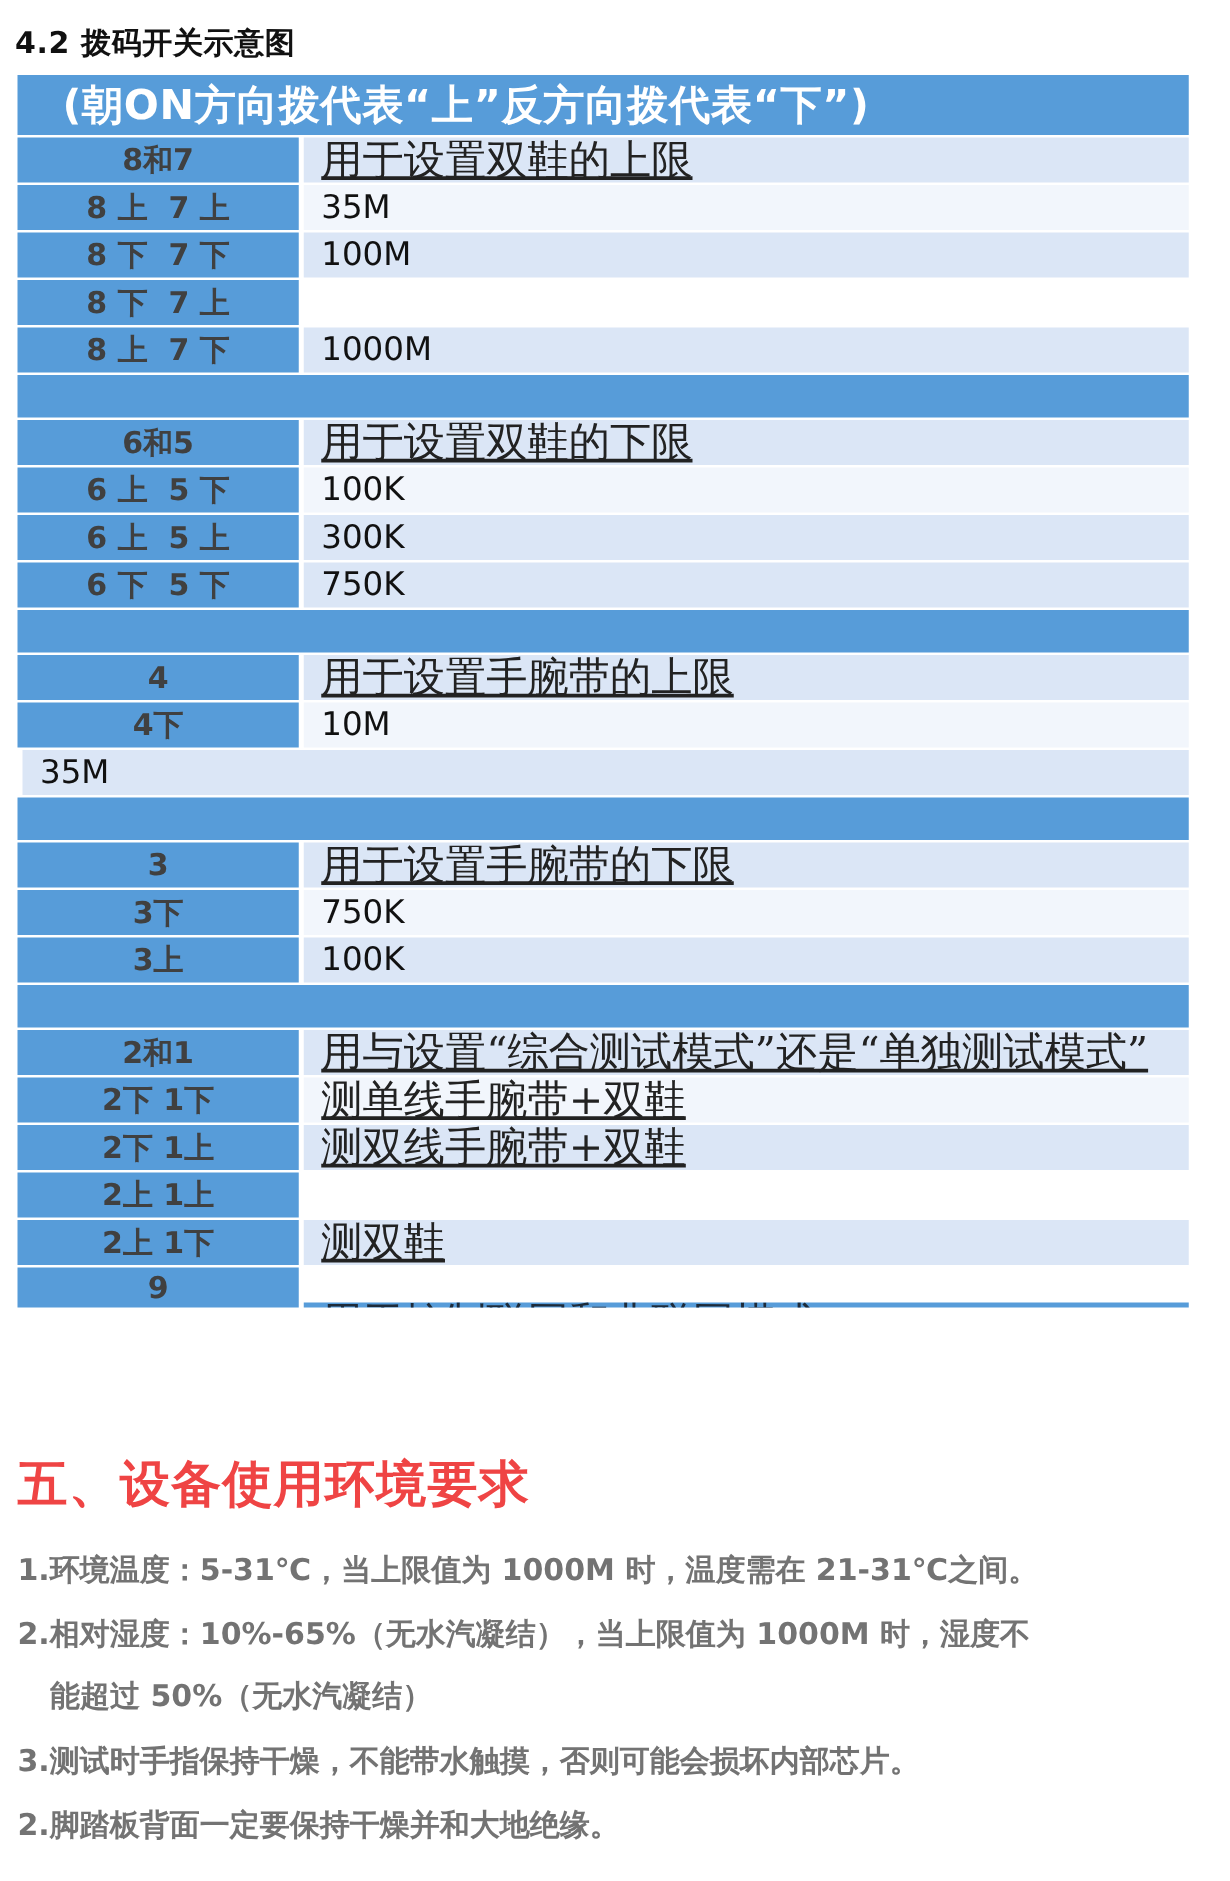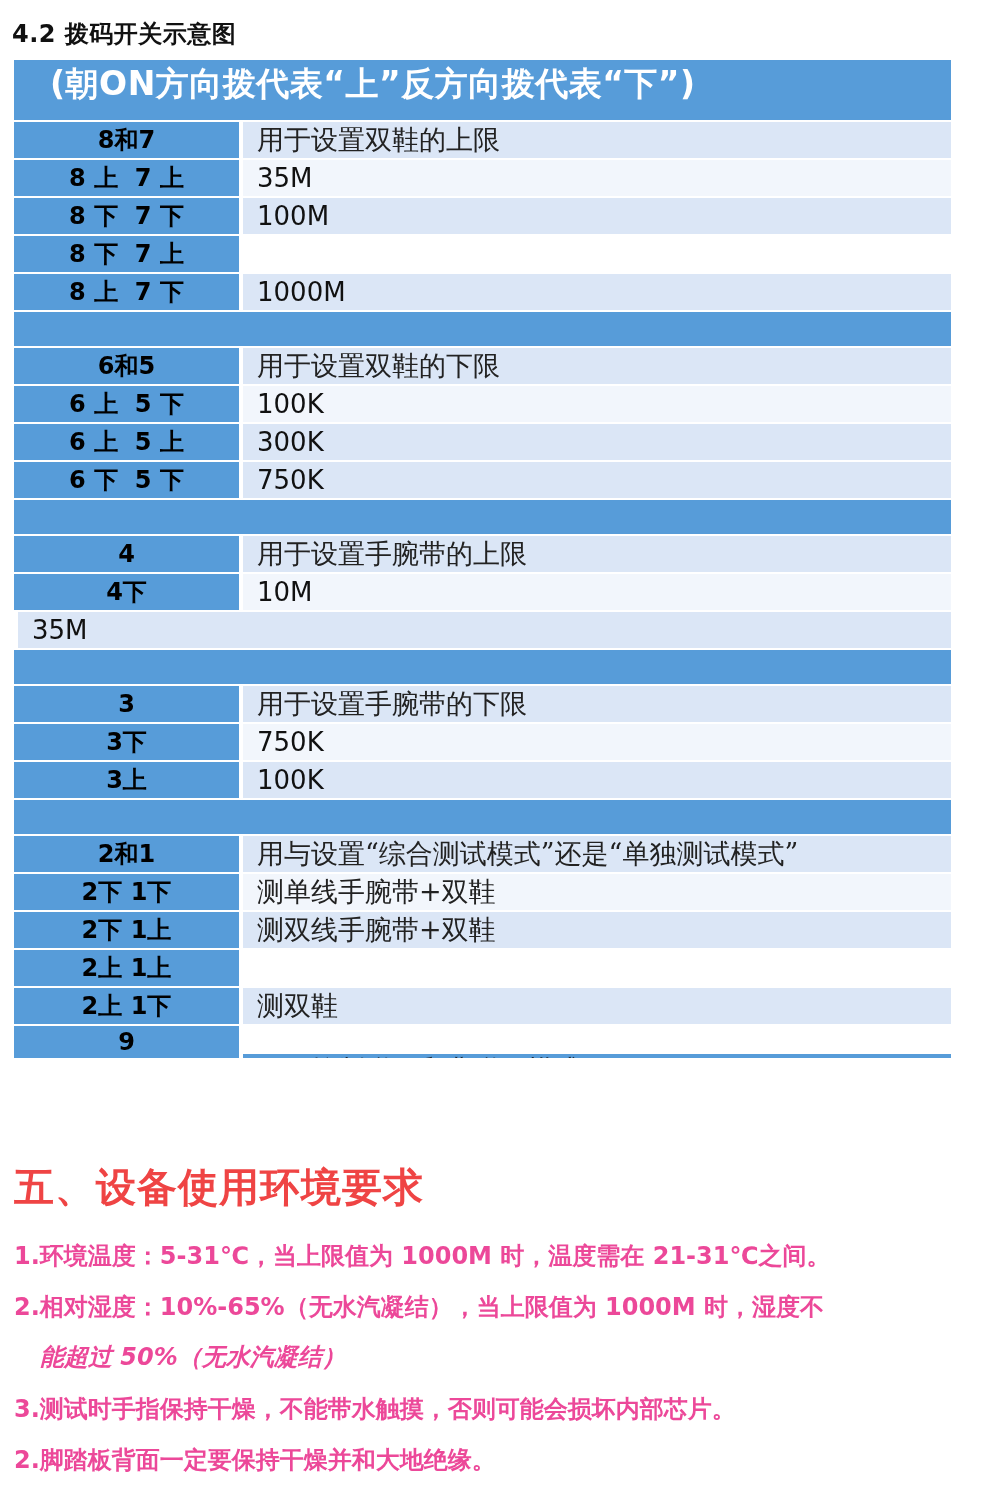--- a/index.html
+++ b/index.html
@@ -1,33 +1,33 @@
 <!DOCTYPE html>
 <html><head>
 <meta charset="utf-8">
 <style>
   html, body { margin: 0; padding: 0; background: #ffffff; }
   body { width: 984px; height: 1505px; position: relative; overflow: hidden;
          font-family: "DejaVu Sans", "Liberation Sans", sans-serif; color: #111; }
   .section-title { position: absolute; left: 12px; top: 18px; font-size: 24px; font-weight: bold; color: #111; letter-spacing: 0.5px; }
   .table { position: absolute; left: 14px; top: 60px; width: 937px; }
-  .banner { height: 60px; background: #579cd9; color: #fff; font-size: 33px; font-weight: bold;
+  .banner { height: 48px; background: #579cd9; color: #fff; font-size: 33px; font-weight: bold;
             line-height: 48px; padding-left: 36px; margin-bottom: 2px; white-space: nowrap; letter-spacing: 0.5px; }
   .row { display: flex; height: 36px; margin-bottom: 2px; }
-  .cell-key { width: 225px; background: #579cd9; color: #000000; font-weight: bold; font-size: 24px;
+  .cell-key { width: 225px; background: #579cd9; color: #404040; font-weight: bold; font-size: 24px;
               text-align: center; line-height: 36px; white-space: pre; }
   .cell-val { flex: 1; margin-left: 4px; font-size: 26px; line-height: 36px; padding-left: 14px;
               white-space: nowrap; overflow: hidden; color: #111; }
-  .cell-val.serif { font-family: "DejaVu Serif", "Liberation Serif", serif; font-size: 27px; color: #222; }
+  .cell-val.serif { font-family: "DejaVu Serif", "Liberation Serif", serif; font-size: 33px; color: #222; text-decoration: underline; }
   .row.even .cell-val { background: #dbe6f6; }
   .row.odd .cell-val { background: #f2f6fc; }
   .row.blue .cell-val { background: #579cd9; color: #1d2b3a; }
   .spacer { height: 34px; background: #579cd9; margin-bottom: 2px; }
   .h2 { position: absolute; left: 14px; top: 1160px; font-size: 40px; font-weight: bold; color: #ef4444; letter-spacing: 1px; }
-  .para { position: absolute; left: 14px; font-size: 24px; font-weight: bold; color: #ec4899; white-space: nowrap; }
+  .para { position: absolute; left: 14px; font-size: 24px; font-weight: bold; color: #737373; white-space: nowrap; }
 </style>
 </head>
 <body>
 
 <div class="section-title">4.2 拨码开关示意图</div>
 
 <div class="table">
   <div class="banner">(朝ON方向拨代表“上”反方向拨代表“下”)</div>
 
   <div class="row even">
@@ -118,15 +118,15 @@
 
   <div class="row blue" style="height:32px;">
     <div class="cell-key" style="line-height:32px;">9</div>
     <div class="cell-val serif" style="line-height:32px;margin-top:28px;">用于控制联网和非联网模式</div>
   </div>
 </div>
 
 <div class="h2">五、设备使用环境要求</div>
 <div class="para" style="top:1240px;">1.环境温度：5-31℃，当上限值为 1000M 时，温度需在 21-31℃之间。</div>
 <div class="para" style="top:1291px;">2.相对湿度：10%-65%（无水汽凝结），当上限值为 1000M 时，湿度不</div>
-<div class="para" style="top:1341px; left:40px;font-style:italic;">能超过 50%（无水汽凝结）</div>
+<div class="para" style="top:1341px; left:40px;">能超过 50%（无水汽凝结）</div>
 <div class="para" style="top:1393px;">3.测试时手指保持干燥，不能带水触摸，否则可能会损坏内部芯片。</div>
 <div class="para" style="top:1444px;">2.脚踏板背面一定要保持干燥并和大地绝缘。</div>
 
 </body></html>

